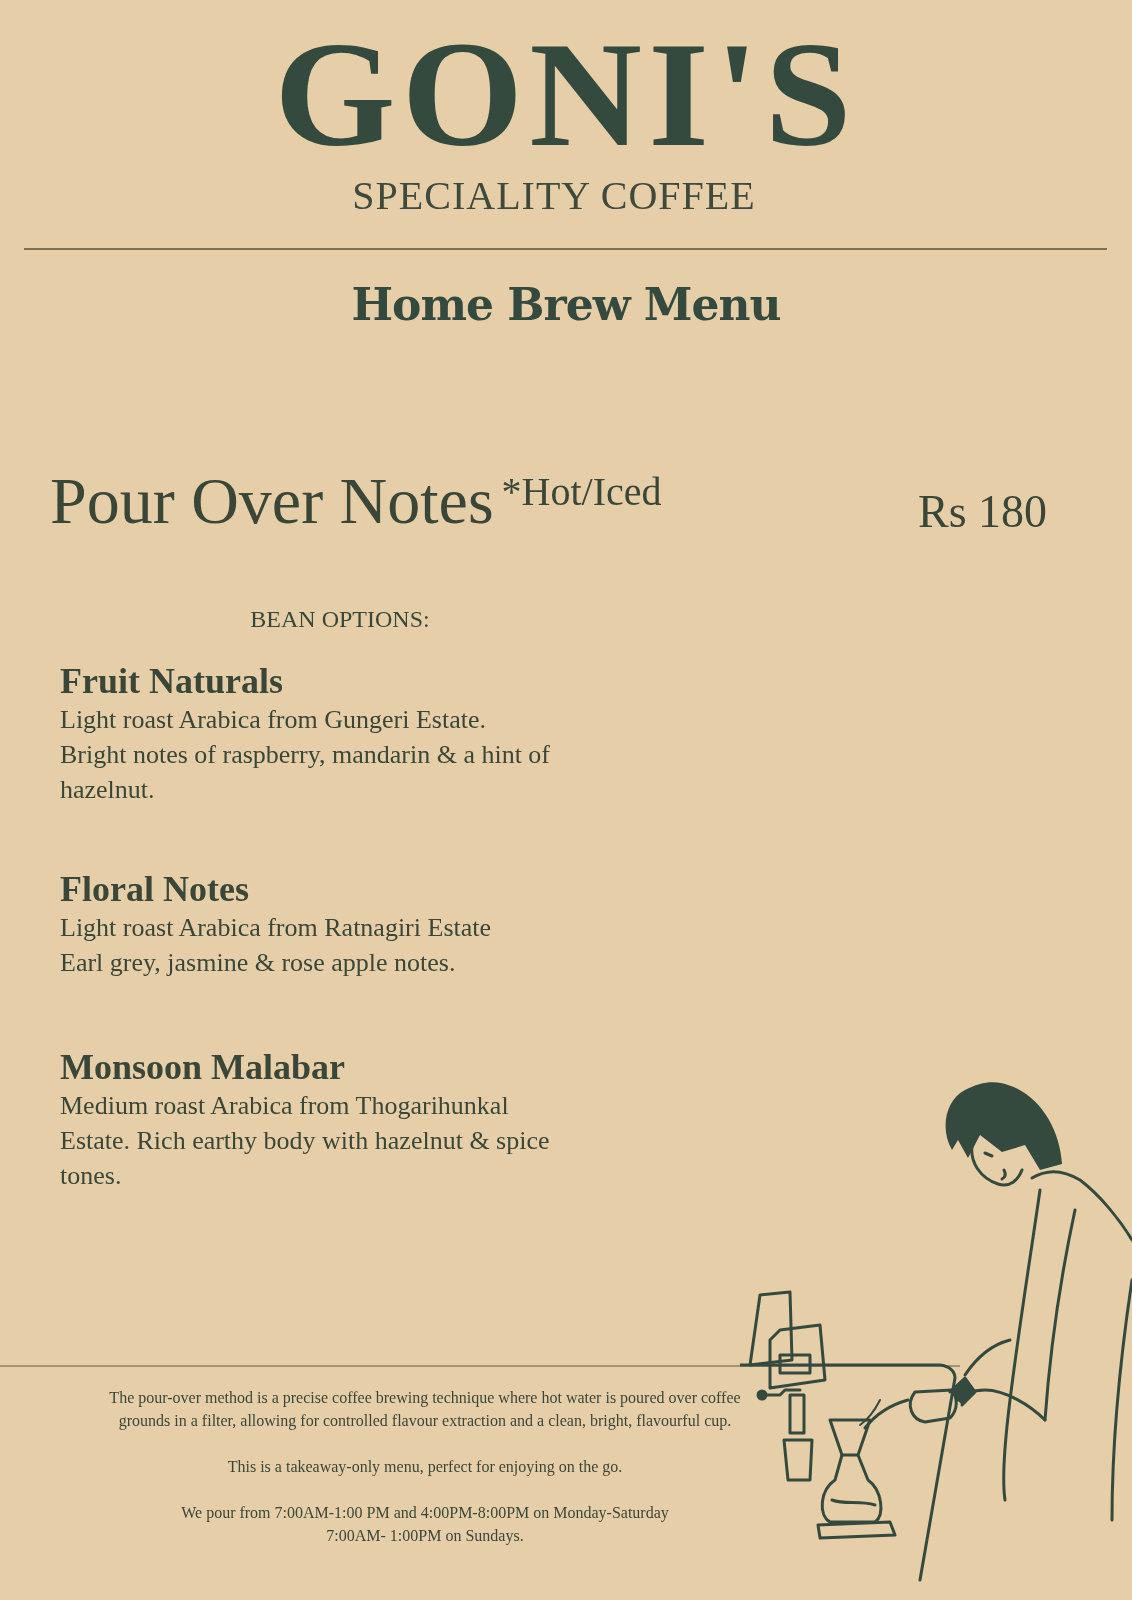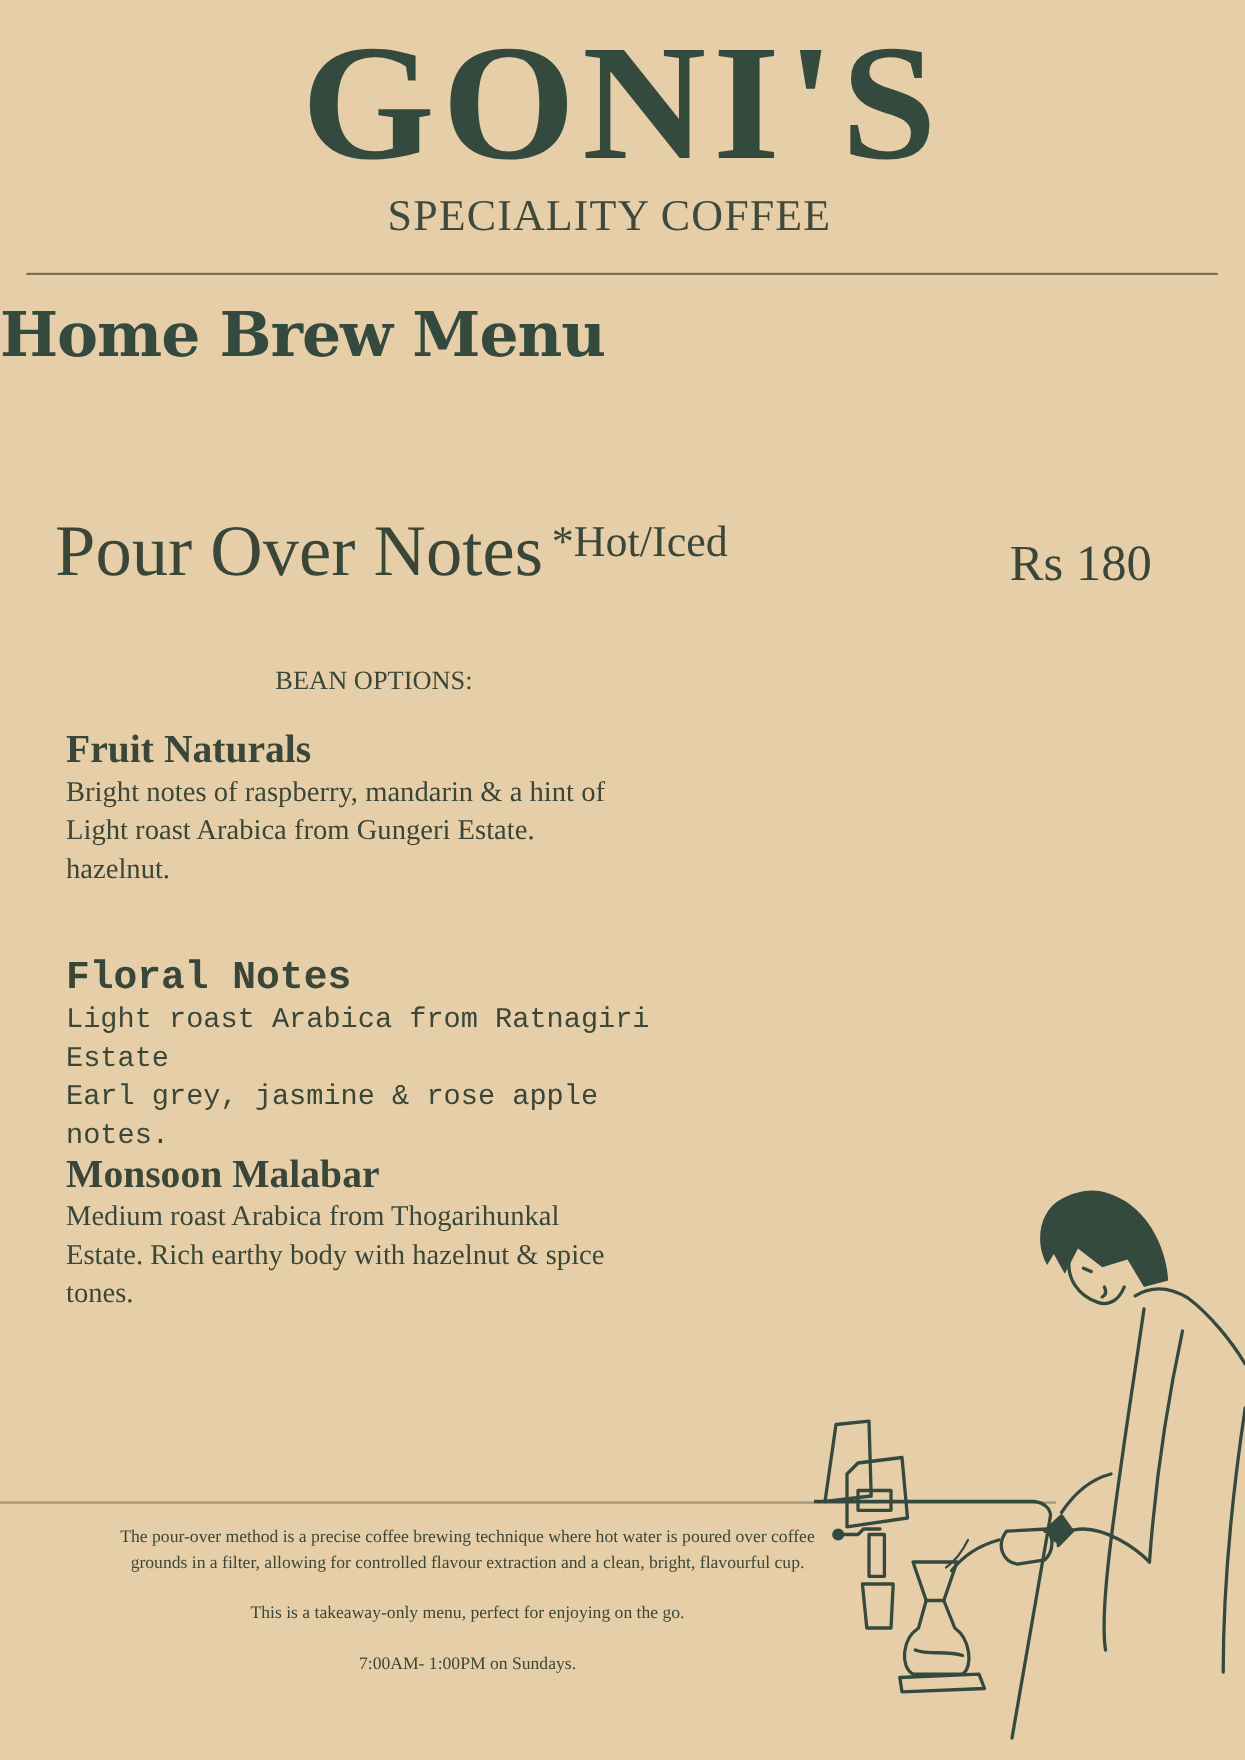--- a/index.html
+++ b/index.html
@@ -18,23 +18,23 @@
       color: #354a3e; line-height: 160px;
       transform: scaleX(1.04);
     }
     .tagline {
       left: 0; width: 1108px; top: 172px; text-align: center;
       font-family: "Liberation Serif", serif;
       font-size: 40px; letter-spacing: 1px; color: #3f4a3c; line-height: 48px;
     }
     .rule-top { left: 24px; top: 248px; width: 1083px; height: 2px; background: #7e6e52; }
     .menu-title {
-      left: 0; width: 1132px; top: 270px; text-align: left;
+      left: 0; width: 1132px; top: 270px; text-align: center;
       font-family: "DejaVu Serif", serif; font-weight: 700;
-      font-size: 56px; color: #354a3e; letter-spacing: -1px; line-height: 70px;
+      font-size: 44px; color: #354a3e; letter-spacing: -1px; line-height: 70px;
     }
     .item-name {
       left: 50px; top: 452px;
       font-family: "Liberation Serif", serif;
       font-size: 66px; color: #3a4638; line-height: 80px; white-space: nowrap;
     }
     .item-variant {
       font-size: 40px; margin-left: 8px; vertical-align: 18px; margin-top: 32px;
     }
     .price {
@@ -73,27 +73,27 @@
 <div class="abs item-name">
   <span>Pour Over Notes</span><span class="item-variant">*Hot/Iced</span>
 </div>
 <div class="abs price">Rs 180</div>
 
 <div class="abs bean-label">BEAN OPTIONS:</div>
 
 <div class="abs bean" style="top:660px;">
   <div class="bean-name">Fruit Naturals</div>
   <div class="bean-desc">
+    <div>Light roast Arabica from Gungeri Estate.</div>
     <div>Bright notes of raspberry, mandarin &amp; a hint of</div>
-    <div>Light roast Arabica from Gungeri Estate.</div>
     <div>hazelnut.</div>
   </div>
 </div>
 
-<div class="abs bean" style="top:868px;font-family:Liberation Mono, monospace;">
+<div class="abs bean" style="top:868px;">
   <div class="bean-name">Floral Notes</div>
   <div class="bean-desc">
     <div>Light roast Arabica from Ratnagiri Estate</div>
     <div>Earl grey, jasmine &amp; rose apple notes.</div>
   </div>
 </div>
 
 <div class="abs bean" style="top:1046px;">
   <div class="bean-name">Monsoon Malabar</div>
   <div class="bean-desc">
@@ -104,20 +104,21 @@
 </div>
 
 <div class="abs rule-bottom"></div>
 
 <div class="abs footer" style="top:1386px;">
   <div>The pour-over method is a precise coffee brewing technique where hot water is poured over coffee</div>
   <div>grounds in a filter, allowing for controlled flavour extraction and a clean, bright, flavourful cup.</div>
 </div>
 <div class="abs footer" style="top:1455px;">This is a takeaway-only menu, perfect for enjoying on the go.</div>
 <div class="abs footer" style="top:1501px;">
+  <div>We pour from 7:00AM-1:00 PM and 4:00PM-8:00PM on Monday-Saturday</div>
   <div>7:00AM- 1:00PM on Sundays.</div>
 </div>
 
 <svg class="abs illustration" viewBox="0 0 392 540" fill="none" stroke="#354a3e" stroke-width="3" stroke-linecap="round" stroke-linejoin="round">
 
   <path d="M225 30 C 205 40 200 70 212 90 L 218 80 L 228 98 L 240 75 L 262 92 L 285 85 L 300 110 L 322 104 C 320 70 300 35 268 25 C 255 20 240 22 225 30 Z" fill="#354a3e" stroke="none"></path>
 
   <path d="M232 86 C 230 102 240 118 258 124 C 270 128 278 120 282 110"></path>
   <path d="M245 93 L 252 96"></path>
   <path d="M264 110 C 266 114 266 117 262 119"></path>

